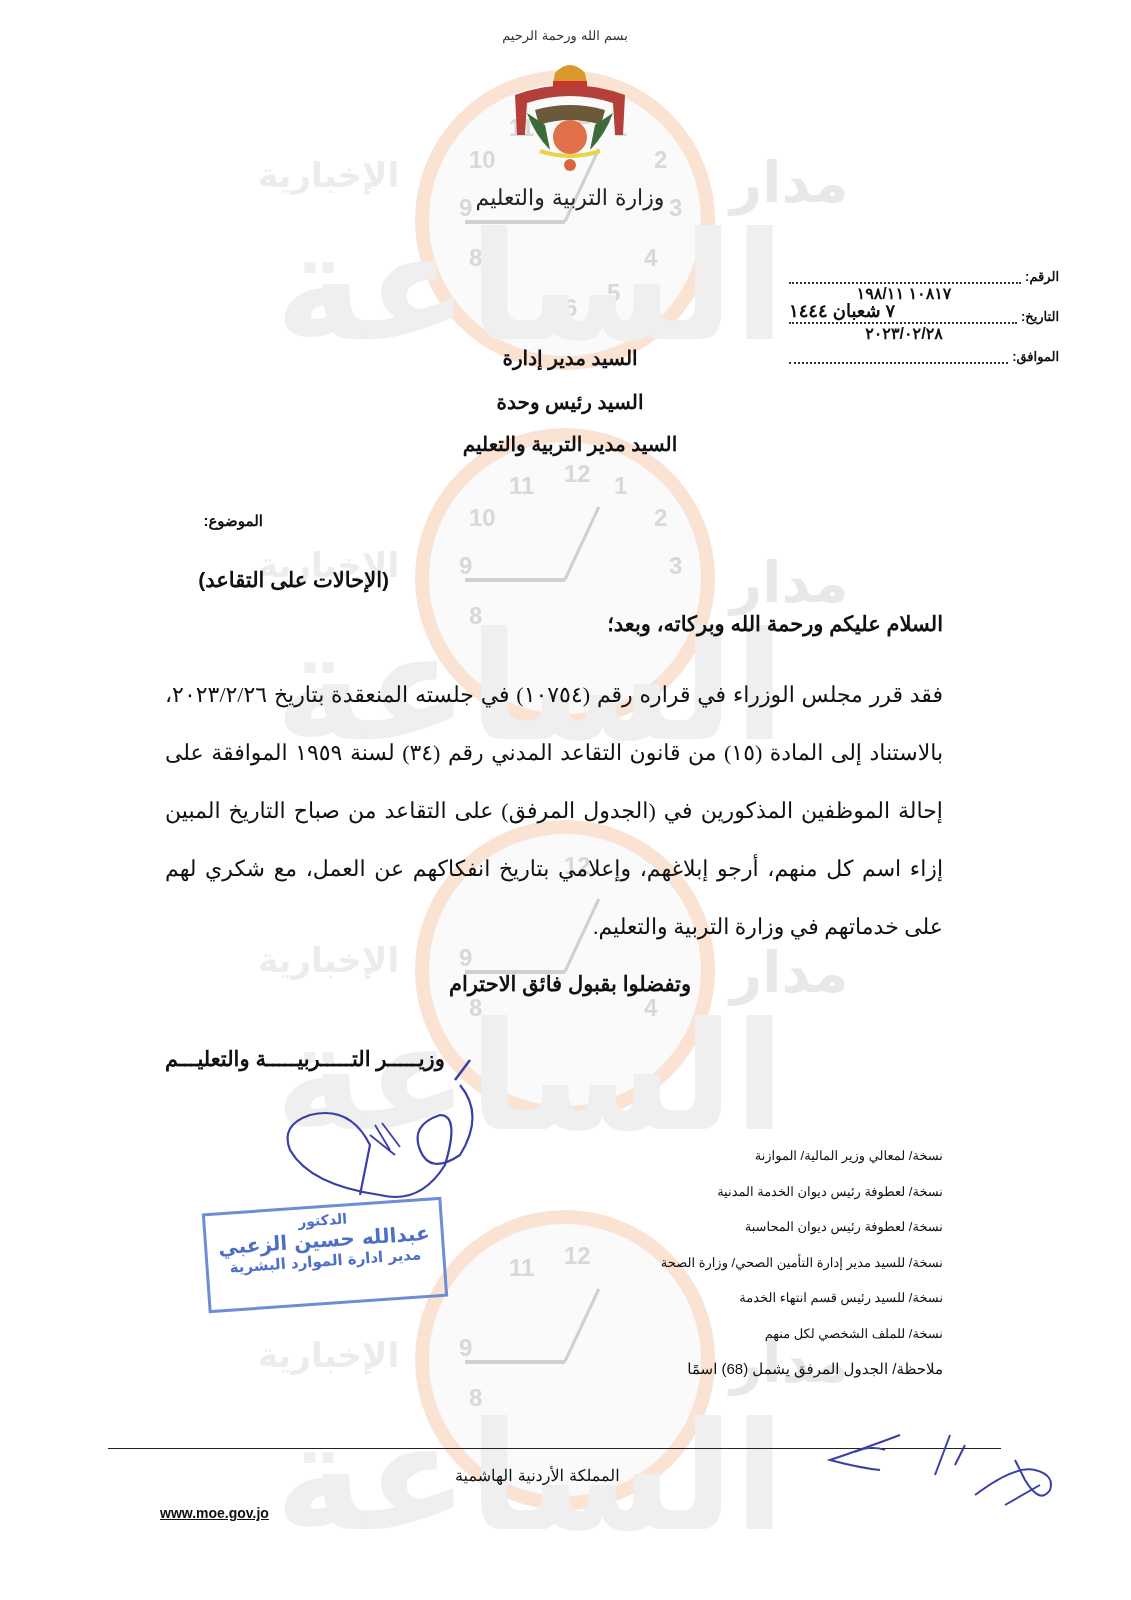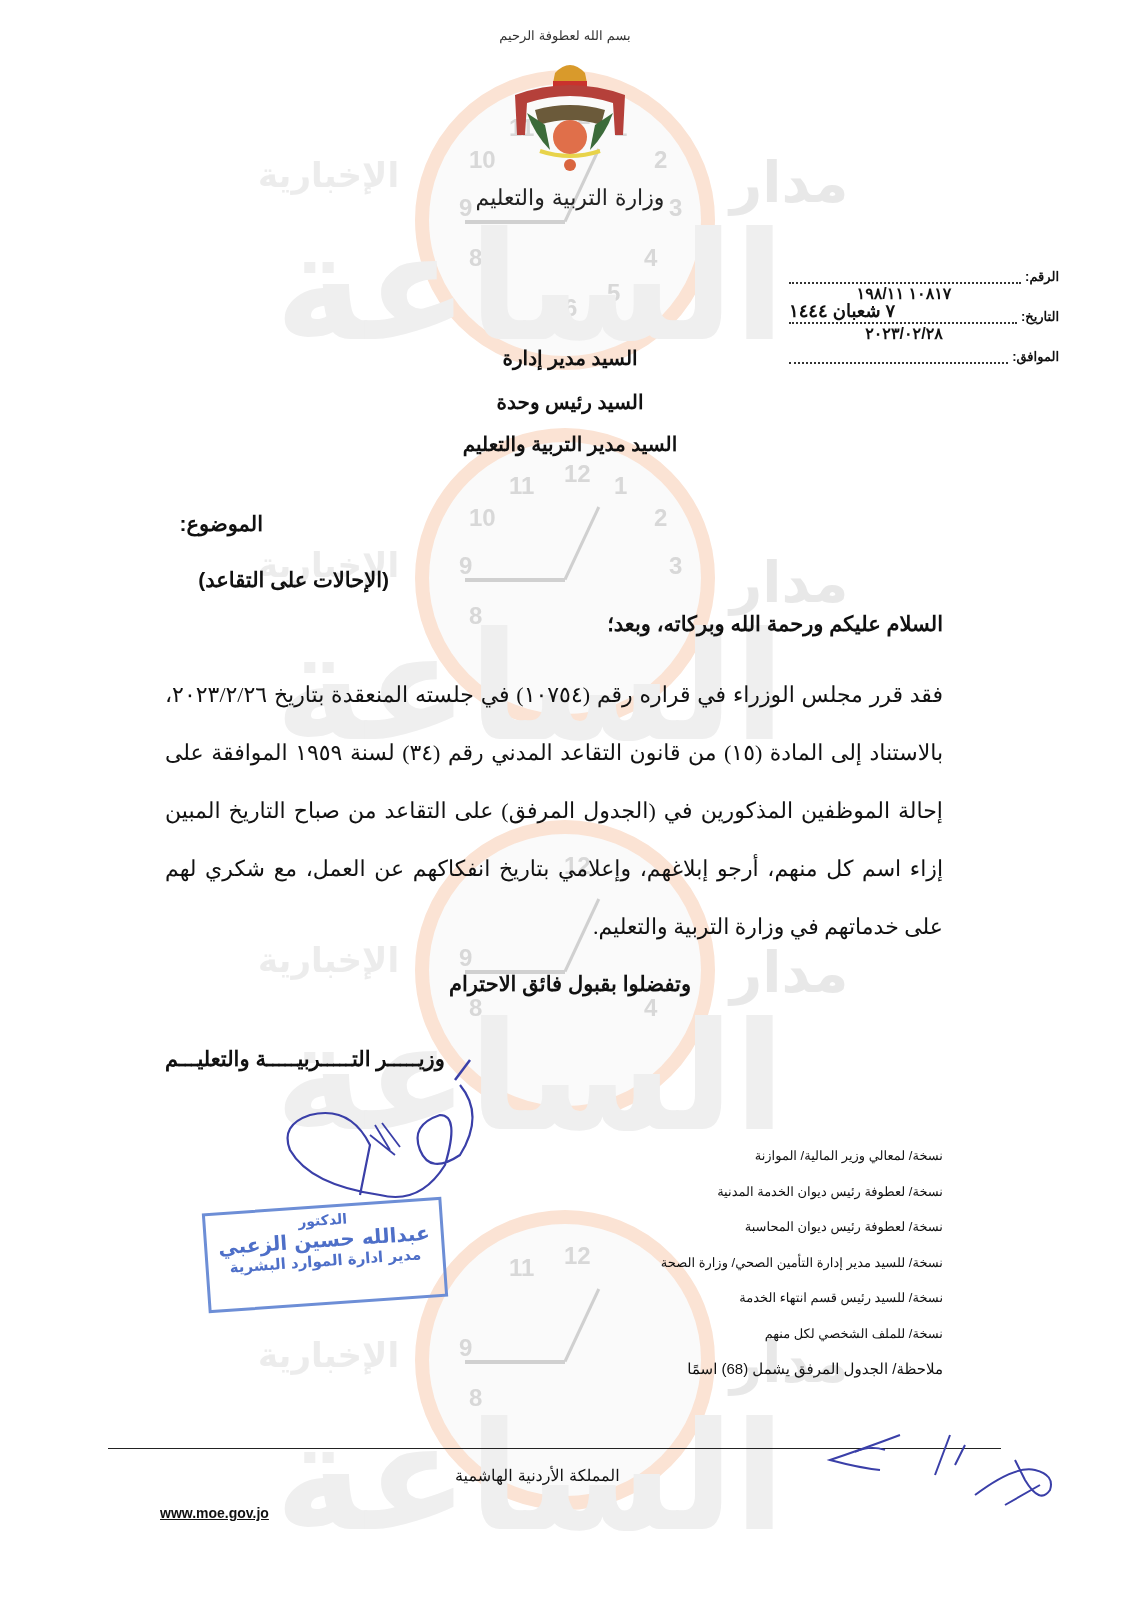--- a/index.html
+++ b/index.html
@@ -28,21 +28,21 @@
   .ministry-name { left:470px; top:185px; width:200px; text-align:center; font-family:"DejaVu Serif", serif; font-size:22px; color:#222; }
 
   .ref-block { right:72px; top:262px; width:270px; font-family:"Liberation Sans", sans-serif; font-size:13px; }
   .ref-row { display:flex; align-items:flex-end; height:22px; }
   .ref-label { font-weight:bold; white-space:nowrap; margin-left:4px; }
   .ref-val { flex:1; border-bottom:2px dotted #333; text-align:left; font-size:18px; font-weight:bold; letter-spacing:1px; }
   .ref-sub { text-align:center; font-size:16px; font-weight:bold; letter-spacing:2px; padding-right:40px; height:18px; }
 
   .addressee { left:400px; width:340px; text-align:center; font-family:"Liberation Sans", sans-serif; font-weight:bold; font-size:20px; }
 
-  .subject-label { right:868px; top:512px; font-family:"Liberation Sans", sans-serif; font-weight:bold; font-size:21px; }
+  .subject-label { right:868px; top:512px; font-family:"Liberation Sans", sans-serif; font-weight:bold; font-size:15px; }
   .subject-text { right:742px; top:568px; font-family:"Liberation Sans", sans-serif; font-weight:bold; font-size:21px; }
   .greeting { right:188px; top:612px; font-family:"Liberation Sans", sans-serif; font-weight:bold; font-size:21px; }
 
   .body-text {
     left:165px; width:778px; top:666px; font-family:"Liberation Serif", serif;
     font-size:22px; line-height:58px; text-align:justify; text-align-last:right;
   }
   .closing { left:420px; top:972px; width:300px; text-align:center; font-family:"Liberation Sans", sans-serif; font-weight:bold; font-size:21px; }
   .minister { left:165px; top:1047px; font-family:"Liberation Sans", sans-serif; font-weight:bold; font-size:21px; letter-spacing:2px; }
 
@@ -126,21 +126,21 @@
   <div class="wm-word wm-small" style="left:258px; top:940px;">الإخبارية</div>
   <div class="wm-word wm-big" style="left:275px; top:990px;">الساعة</div>
 
   <div class="wm-word wm-mid" style="left:730px; top:1330px;">مدار</div>
   <div class="wm-word wm-small" style="left:258px; top:1335px;">الإخبارية</div>
   <div class="wm-word wm-big" style="left:275px; top:1390px;">الساعة</div>
 </div>
 
 <div class="content">
 
-  <div class="abs basmala">بسم الله لعطوفة الرحيم</div>
+  <div class="abs basmala">بسم الله ورحمة الرحيم</div>
 
   <svg class="abs emblem" viewBox="0 0 130 120">
     <path d="M50 18 Q65 2 80 18 L82 28 L48 28 Z" fill="#d99a2b"></path>
     <rect x="48" y="26" width="34" height="6" fill="#c9322d"></rect>
     <path d="M10 40 Q65 20 120 40 L118 80 L110 80 L108 48 Q65 34 22 48 L20 80 L12 80 Z" fill="#b5403a"></path>
     <path d="M30 55 Q65 45 100 55 L96 70 Q65 60 34 70 Z" fill="#6b5a3a"></path>
     <path d="M22 58 Q30 80 45 95 L40 70 Z" fill="#3c6b3a"></path>
     <path d="M108 58 Q100 80 85 95 L90 70 Z" fill="#3c6b3a"></path>
     <circle cx="65" cy="82" r="17" fill="#e06f4a"></circle>
     <path d="M35 96 Q65 106 95 96" stroke="#e8d34a" stroke-width="4" fill="none"></path>

